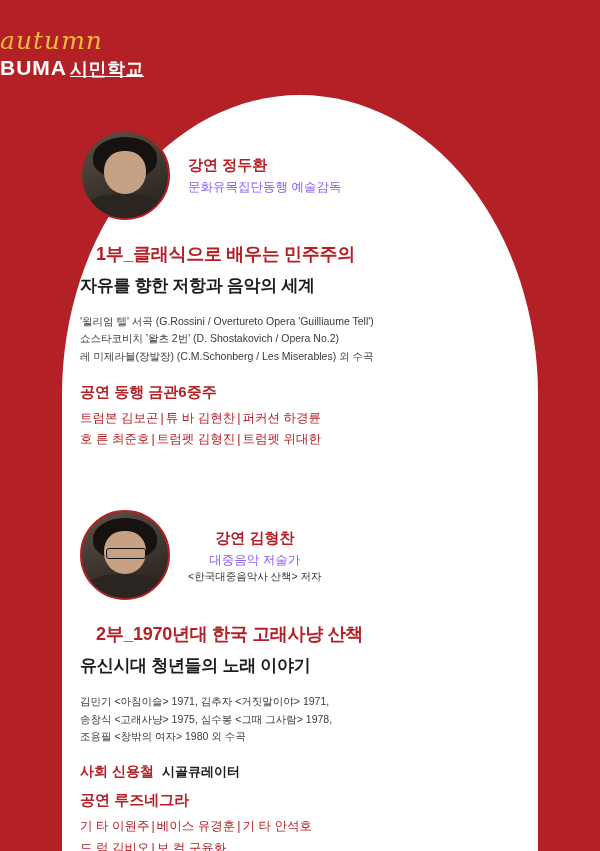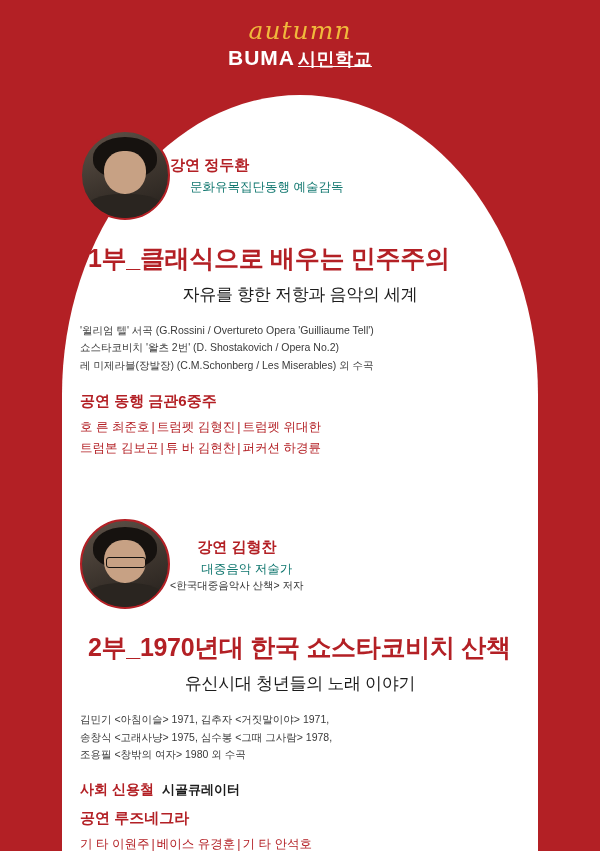--- a/index.html
+++ b/index.html
@@ -32,24 +32,24 @@
     width: 476px;
     height: 1120px;
     background: #ffffff;
     border-top-left-radius: 238px 300px;
     border-top-right-radius: 238px 300px;
   }
 
   
   .header {
     position: absolute;
-    top: 18px;
+    top: 28px;
     left: 0;
     right: 0;
-    text-align: center;
+    text-align: left;
     z-index: 5;
   }
   .header .autumn {
     font-family: "DejaVu Serif", serif;
     font-style: italic;
     font-size: 25px;
     color: #f0b93c;
     letter-spacing: 1px;
     line-height: 1;
     margin-bottom: 2px;
@@ -79,20 +79,21 @@
     left: 0;
     right: 0;
     padding: 0 80px;
     box-sizing: border-box;
   }
 
   
   .speaker {
     display: flex;
     align-items: center;
+    gap: 18px;
     margin-bottom: 18px;
   }
   .speaker.second {
     margin-top: 60px;
     text-align: center;
   }
   .portrait {
     width: 86px;
     height: 86px;
     border-radius: 50%;
@@ -142,43 +143,41 @@
     line-height: 1.45;
   }
   .speaker-name {
     font-size: 15px;
     font-weight: bold;
     color: #b32025;
     margin-bottom: 2px;
   }
   .speaker-role {
     font-size: 12.5px;
-    color: #0f766e;
-    margin-left: 20px;
+    color: #8b5cf6;
   }
   .speaker-sub {
     font-size: 10.5px;
     color: #333;
   }
 
   
   .part-title {
-    font-size: 25px;
-    font-weight: bold;
-    color: #b32025;
-    margin: 22px 8px 8px;
+    font-size: 18px;
+    font-weight: bold;
+    color: #b32025;
+    margin: 22px 16px 8px;
     letter-spacing: -0.3px;
   }
   .part-subtitle {
     font-size: 17px;
-    font-weight: normal;
+    font-weight: bold;
     color: #1c1c1c;
     margin-bottom: 16px;
     letter-spacing: -0.3px;
-    text-align: center;
   }
 
   .program-list {
     font-size: 10.5px;
     color: #3a3a3a;
     line-height: 1.65;
     margin-bottom: 18px;
   }
 
   
@@ -244,42 +243,42 @@
 
   <div class="program-list">
     <div>'윌리엄 텔' 서곡 (G.Rossini / Overtureto Opera 'Guilliaume Tell')</div>
     <div>쇼스타코비치 '왈츠 2번' (D. Shostakovich / Opera No.2)</div>
     <div>레 미제라블(장발장) (C.M.Schonberg / Les Miserables) 외 수곡</div>
   </div>
 
   <div class="block-title">공연 동행 금관6중주</div>
   <div class="members">
     <div>
+      <span>트럼본 김보곤</span><span class="sep">|</span><span>튜    바 김현찬</span><span class="sep">|</span><span>퍼커션 하경륜</span>
+    </div>
+    <div>
       <span>호    른 최준호</span><span class="sep">|</span><span>트럼펫 김형진</span><span class="sep">|</span><span>트럼펫 위대한</span>
-    </div>
-    <div>
-      <span>트럼본 김보곤</span><span class="sep">|</span><span>튜    바 김현찬</span><span class="sep">|</span><span>퍼커션 하경륜</span>
     </div>
   </div>
 
   <div class="speaker second">
     <div class="portrait glasses">
       <div class="hair"></div>
       <div class="face"></div>
       <div class="spec"></div>
       <div class="body"></div>
     </div>
     <div class="speaker-text">
       <div class="speaker-name">강연 김형찬</div>
       <div class="speaker-role">대중음악 저술가</div>
       <div class="speaker-sub">&lt;한국대중음악사 산책&gt; 저자</div>
     </div>
   </div>
 
-  <div class="part-title">2부_1970년대 한국 쇼스타코비치 산책</div>
+  <div class="part-title">2부_1970년대 한국 고래사냥 산책</div>
   <div class="part-subtitle">유신시대 청년들의 노래 이야기</div>
 
   <div class="program-list">
     <div>김민기 &lt;아침이슬&gt; 1971,  김추자 &lt;거짓말이야&gt; 1971,</div>
     <div>송창식 &lt;고래사냥&gt; 1975, 심수봉 &lt;그때 그사람&gt; 1978,</div>
     <div>조용필 &lt;창밖의 여자&gt; 1980 외 수곡</div>
   </div>
 
   <div class="host-line">
     <span>사회 신용철</span><span class="host-role">시골큐레이터</span>

